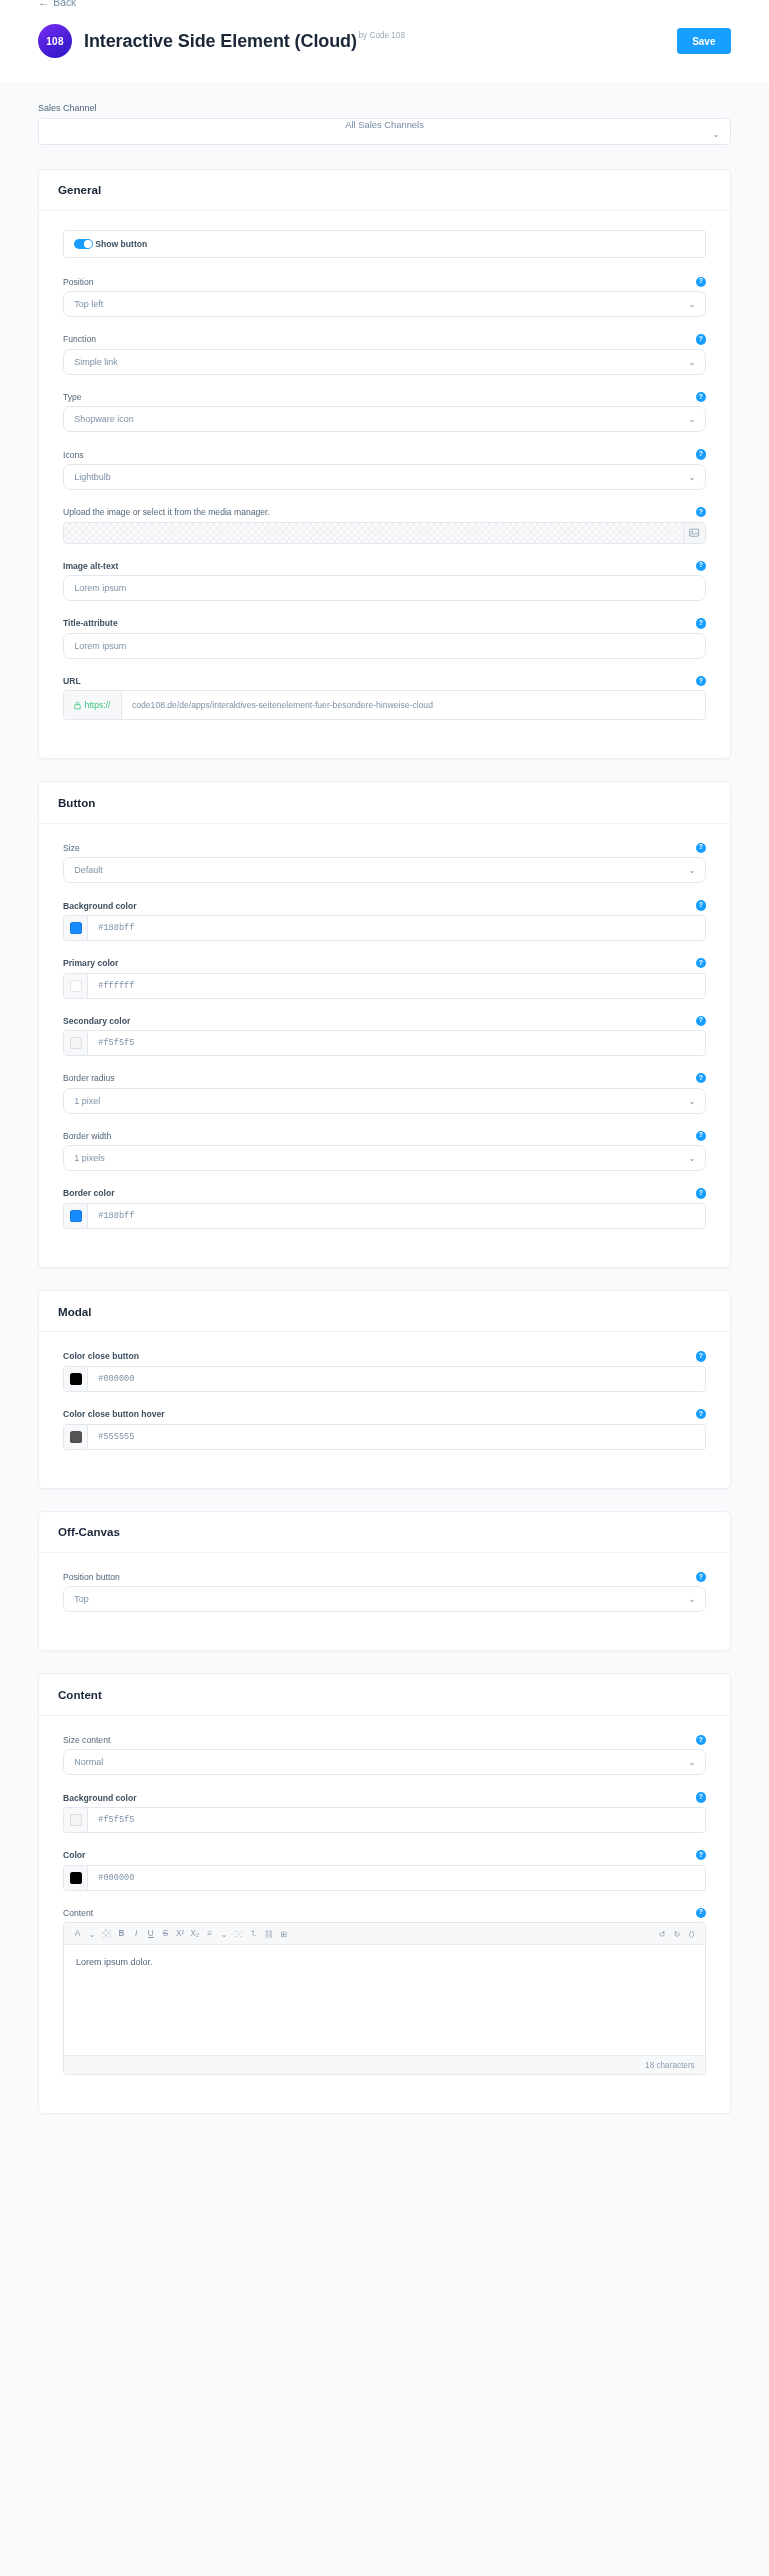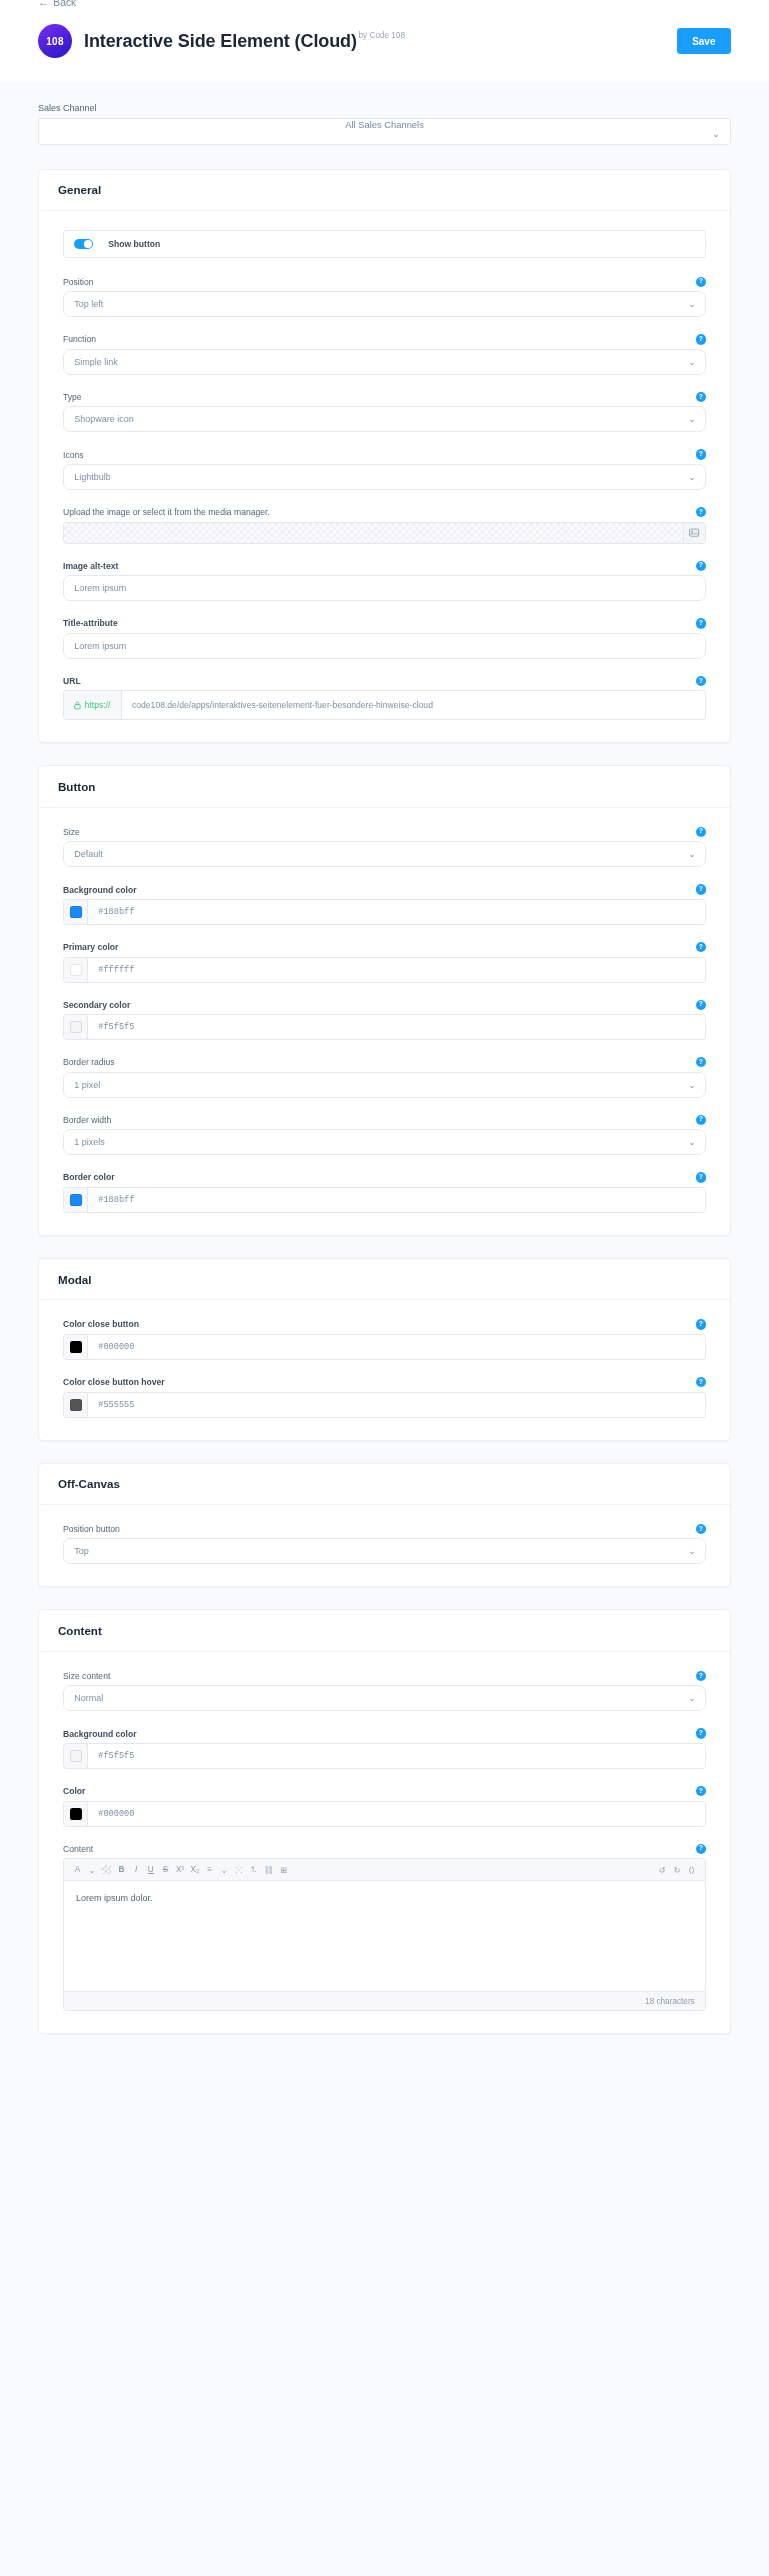--- a/index.html
+++ b/index.html
@@ -114,21 +114,21 @@
   }
   .card-title {
     font-size: 11.6px;
     font-weight: 700;
     color: #1b2738;
   }
   .card-body { padding: 19px 24px 22px 24px; }
 
   
   .frow { margin-bottom: 17px; position: relative; }
-  .frow:last-child { margin-bottom: 0; }
+  .frow:last-child { margin-bottom: 16px; }
   .frow-head {
     display: flex;
     align-items: center;
     margin-bottom: 4.3px;
   }
   .frow-label {
     font-size: 8.6px;
     color: #52667a;
   }
   .frow-label.bold { font-weight: 700; color: #3e5060; }
@@ -168,21 +168,21 @@
   }
 
   
   .toggle-box {
     border: 0.9px solid #e4e8ee;
     border-radius: 3.4px;
     height: 27.5px;
     display: flex;
     align-items: center;
     padding: 0 10.3px;
-    gap: 15px;
+    gap: 2px;
     background: #fff;
     margin-bottom: 19px;
   }
   .toggle {
     width: 19px; height: 10.3px;
     border-radius: 6px;
     background: #189eff;
     position: relative;
     flex: none;
     cursor: pointer;

